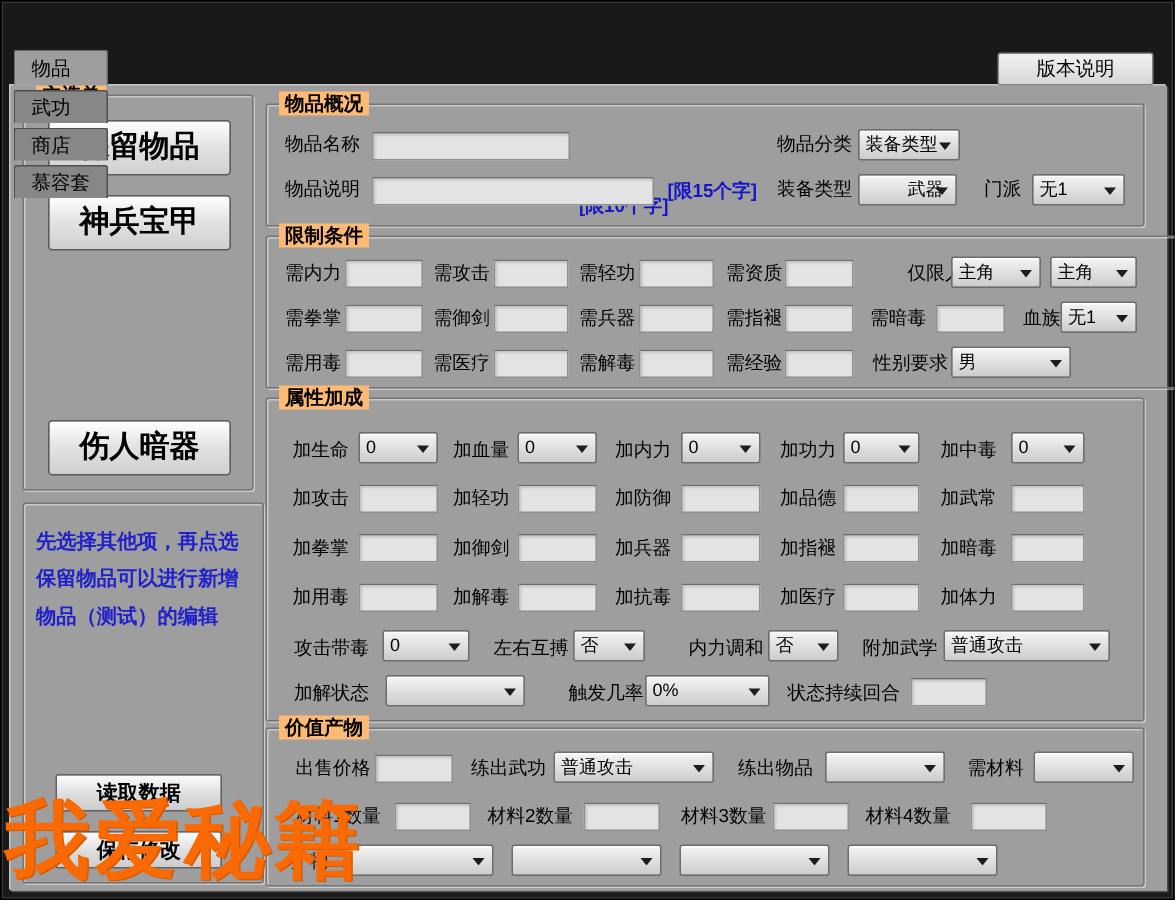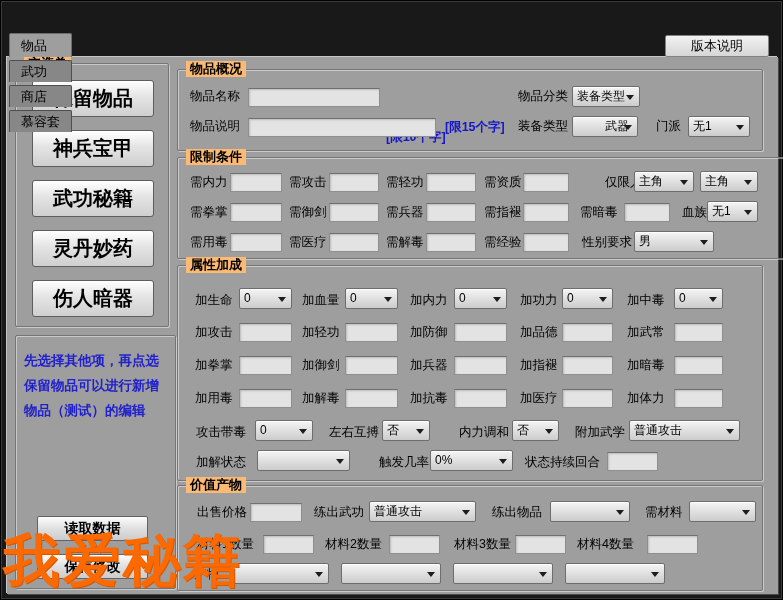--- a/index.html
+++ b/index.html
@@ -77,22 +77,20 @@
     <div class="tab">慕容套</div>
   </div>
   <div class="version-btn">版本说明</div>
 
   <div class="page">
 
     <div class="grp" style="left:8px;top:6px;width:154px;height:264px;">
       <span class="legend">主选单</span>
       <div class="bigbtn" style="top:16px;">保留物品</div>
       <div class="bigbtn" style="top:66px;">神兵宝甲</div>
-      <div class="bigbtn" style="top:116px;">武功秘籍</div>
-      <div class="bigbtn" style="top:166px;">灵丹妙药</div>
       <div class="bigbtn" style="top:216px;">伤人暗器</div>
     </div>
 
     <div class="grp" style="left:8px;top:278px;width:161px;height:254px;">
       <div style="position:absolute;left:8px;top:12px;">
         <div class="note-line">先选择其他项，再点选</div>
         <div class="note-line">保留物品可以进行新增</div>
         <div class="note-line">物品（测试）的编辑</div>
       </div>
       <div class="smallbtn" style="top:180px;">读取数据</div>

